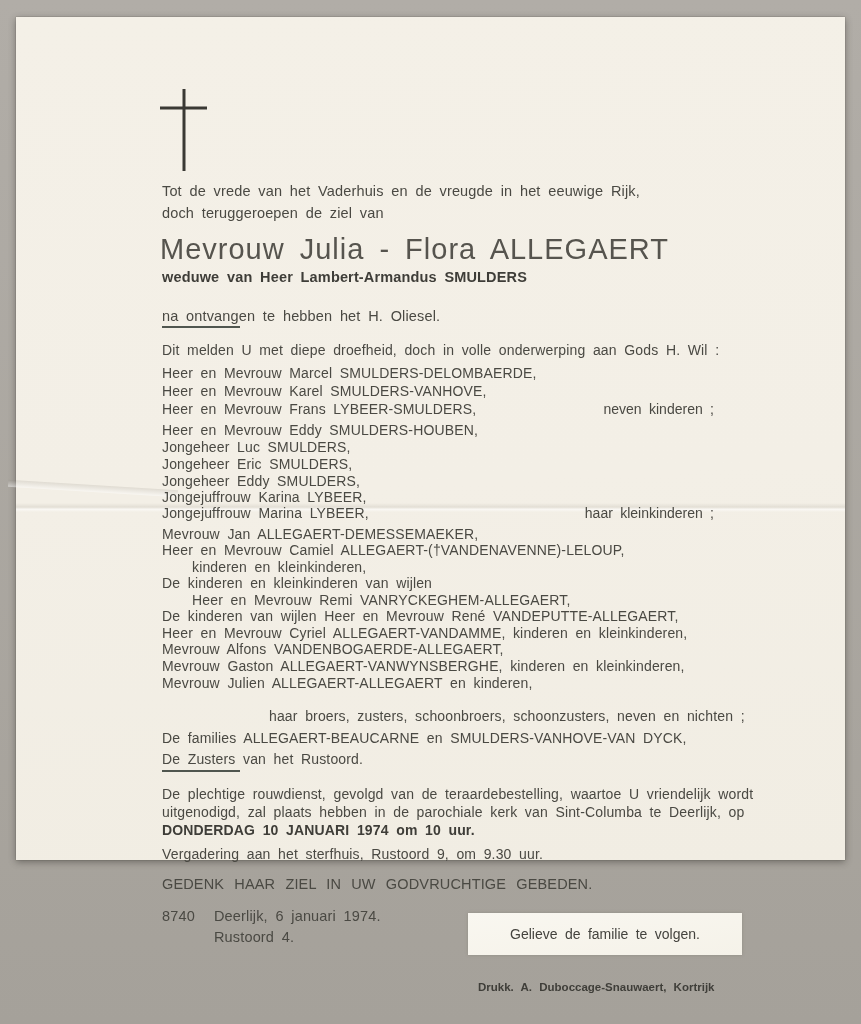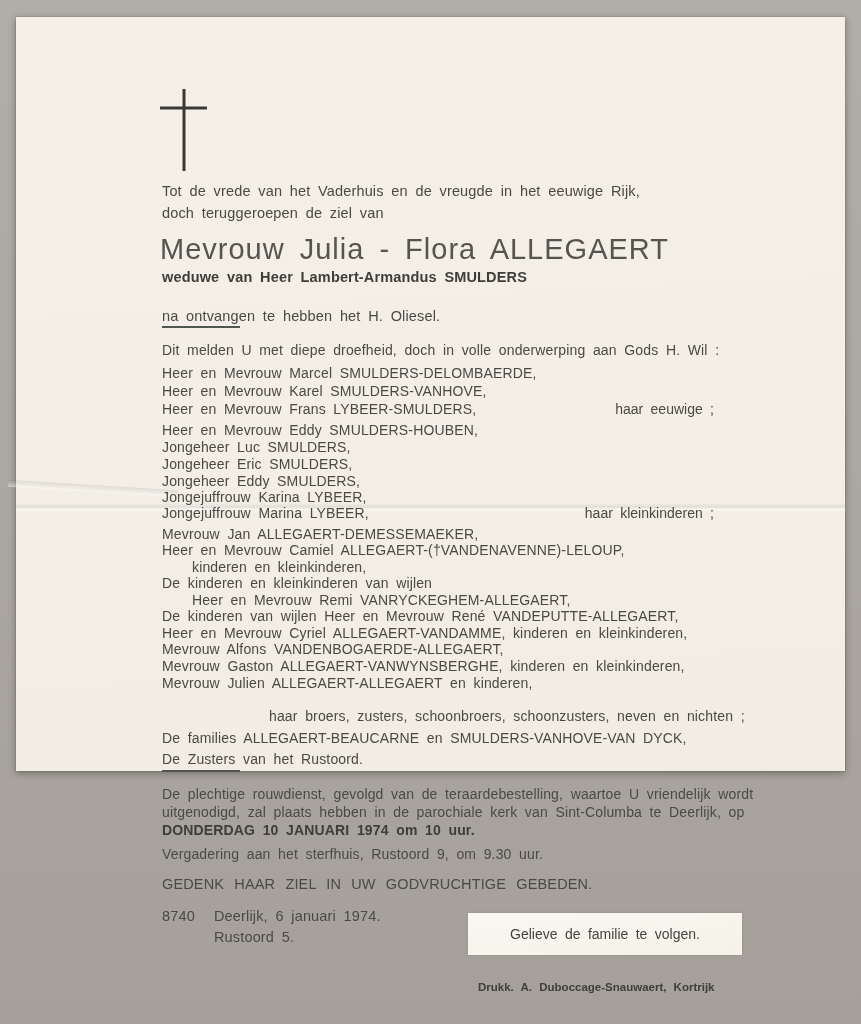--- a/index.html
+++ b/index.html
@@ -9,21 +9,21 @@
     height: 1024px;
     font-family: "Liberation Sans", sans-serif;
     background: linear-gradient(#b1ada7, #a5a19a);
     overflow: hidden;
   }
   .paper {
     position: absolute;
     left: 16px;
     top: 17px;
     width: 829px;
-    height: 754px;
+    height: 843px;
     background: linear-gradient(177deg, #f4f0e7 0%, #f3efe6 55%, #f1ede3 100%);
     box-shadow: 0 2px 7px rgba(40,38,34,0.45), 0 0 1px rgba(60,58,52,0.6);
   }
   .crease {
     position: absolute;
     left: 0;
     width: 100%;
     height: 9px;
     background: linear-gradient(rgba(130,124,112,0.0) 0%, rgba(130,124,112,0.14) 45%, rgba(255,255,255,0.55) 70%, rgba(255,255,255,0.0) 100%);
     pointer-events: none;
@@ -134,21 +134,21 @@
   <div class="ln sz15 bold" style="top:252px">weduwe van Heer Lambert-Armandus SMULDERS</div>
   <div class="ln sz15" style="top:291px">na ontvangen te hebben het H. Oliesel.</div>
 
   <div class="rule" style="top:309px"></div>
 
   <div class="ln" style="top:325px">Dit melden U met diepe droefheid, doch in volle onderwerping aan Gods H. Wil :</div>
 
   <div class="ln" style="top:348px">Heer en Mevrouw Marcel SMULDERS-DELOMBAERDE,</div>
   <div class="ln" style="top:384px">Heer en Mevrouw Frans LYBEER-SMULDERS,</div>
   <div class="ln" style="top:366px">Heer en Mevrouw Karel SMULDERS-VANHOVE,</div>
-  <div class="rl" style="top:384px">haar eeuwige ;</div>
+  <div class="rl" style="top:384px">neven kinderen ;</div>
 
   <div class="ln" style="top:405px">Heer en Mevrouw Eddy SMULDERS-HOUBEN,</div>
   <div class="ln" style="top:422px">Jongeheer Luc SMULDERS,</div>
   <div class="ln" style="top:439px">Jongeheer Eric SMULDERS,</div>
   <div class="ln" style="top:456px">Jongeheer Eddy SMULDERS,</div>
   <div class="ln" style="top:472px">Jongejuffrouw Karina LYBEER,</div>
   <div class="ln" style="top:488px">Jongejuffrouw Marina LYBEER,</div>
   <div class="rl" style="top:488px">haar kleinkinderen ;</div>
 
   <div class="ln" style="top:509px">Mevrouw Jan ALLEGAERT-DEMESSEMAEKER,</div>
@@ -171,21 +171,21 @@
   <div class="ln" style="top:769px">De plechtige rouwdienst, gevolgd van de teraardebestelling, waartoe U vriendelijk wordt</div>
   <div class="ln" style="top:787px">uitgenodigd, zal plaats hebben in de parochiale kerk van Sint-Columba te Deerlijk, op</div>
   <div class="ln bold" style="top:805px">DONDERDAG 10 JANUARI 1974 om 10 uur.</div>
 
   <div class="ln" style="top:829px">Vergadering aan het sterfhuis, Rustoord 9, om 9.30 uur.</div>
 
   <div class="ln remember" style="top:859px">GEDENK HAAR ZIEL IN UW GODVRUCHTIGE GEBEDEN.</div>
 
   <div class="ln sz15" style="top:891px">8740</div>
   <div class="ln sz15" style="top:891px; left:198px">Deerlijk, 6 januari 1974.</div>
-  <div class="ln sz15" style="top:912px; left:198px">Rustoord 5.</div>
+  <div class="ln sz15" style="top:912px; left:198px">Rustoord 4.</div>
 
   <div class="slip">
     <span>Gelieve de familie te volgen.</span>
   </div>
 
   <div class="printer">Drukk. A. Duboccage-Snauwaert, Kortrijk</div>
 
 </div>
 
 </body></html>

